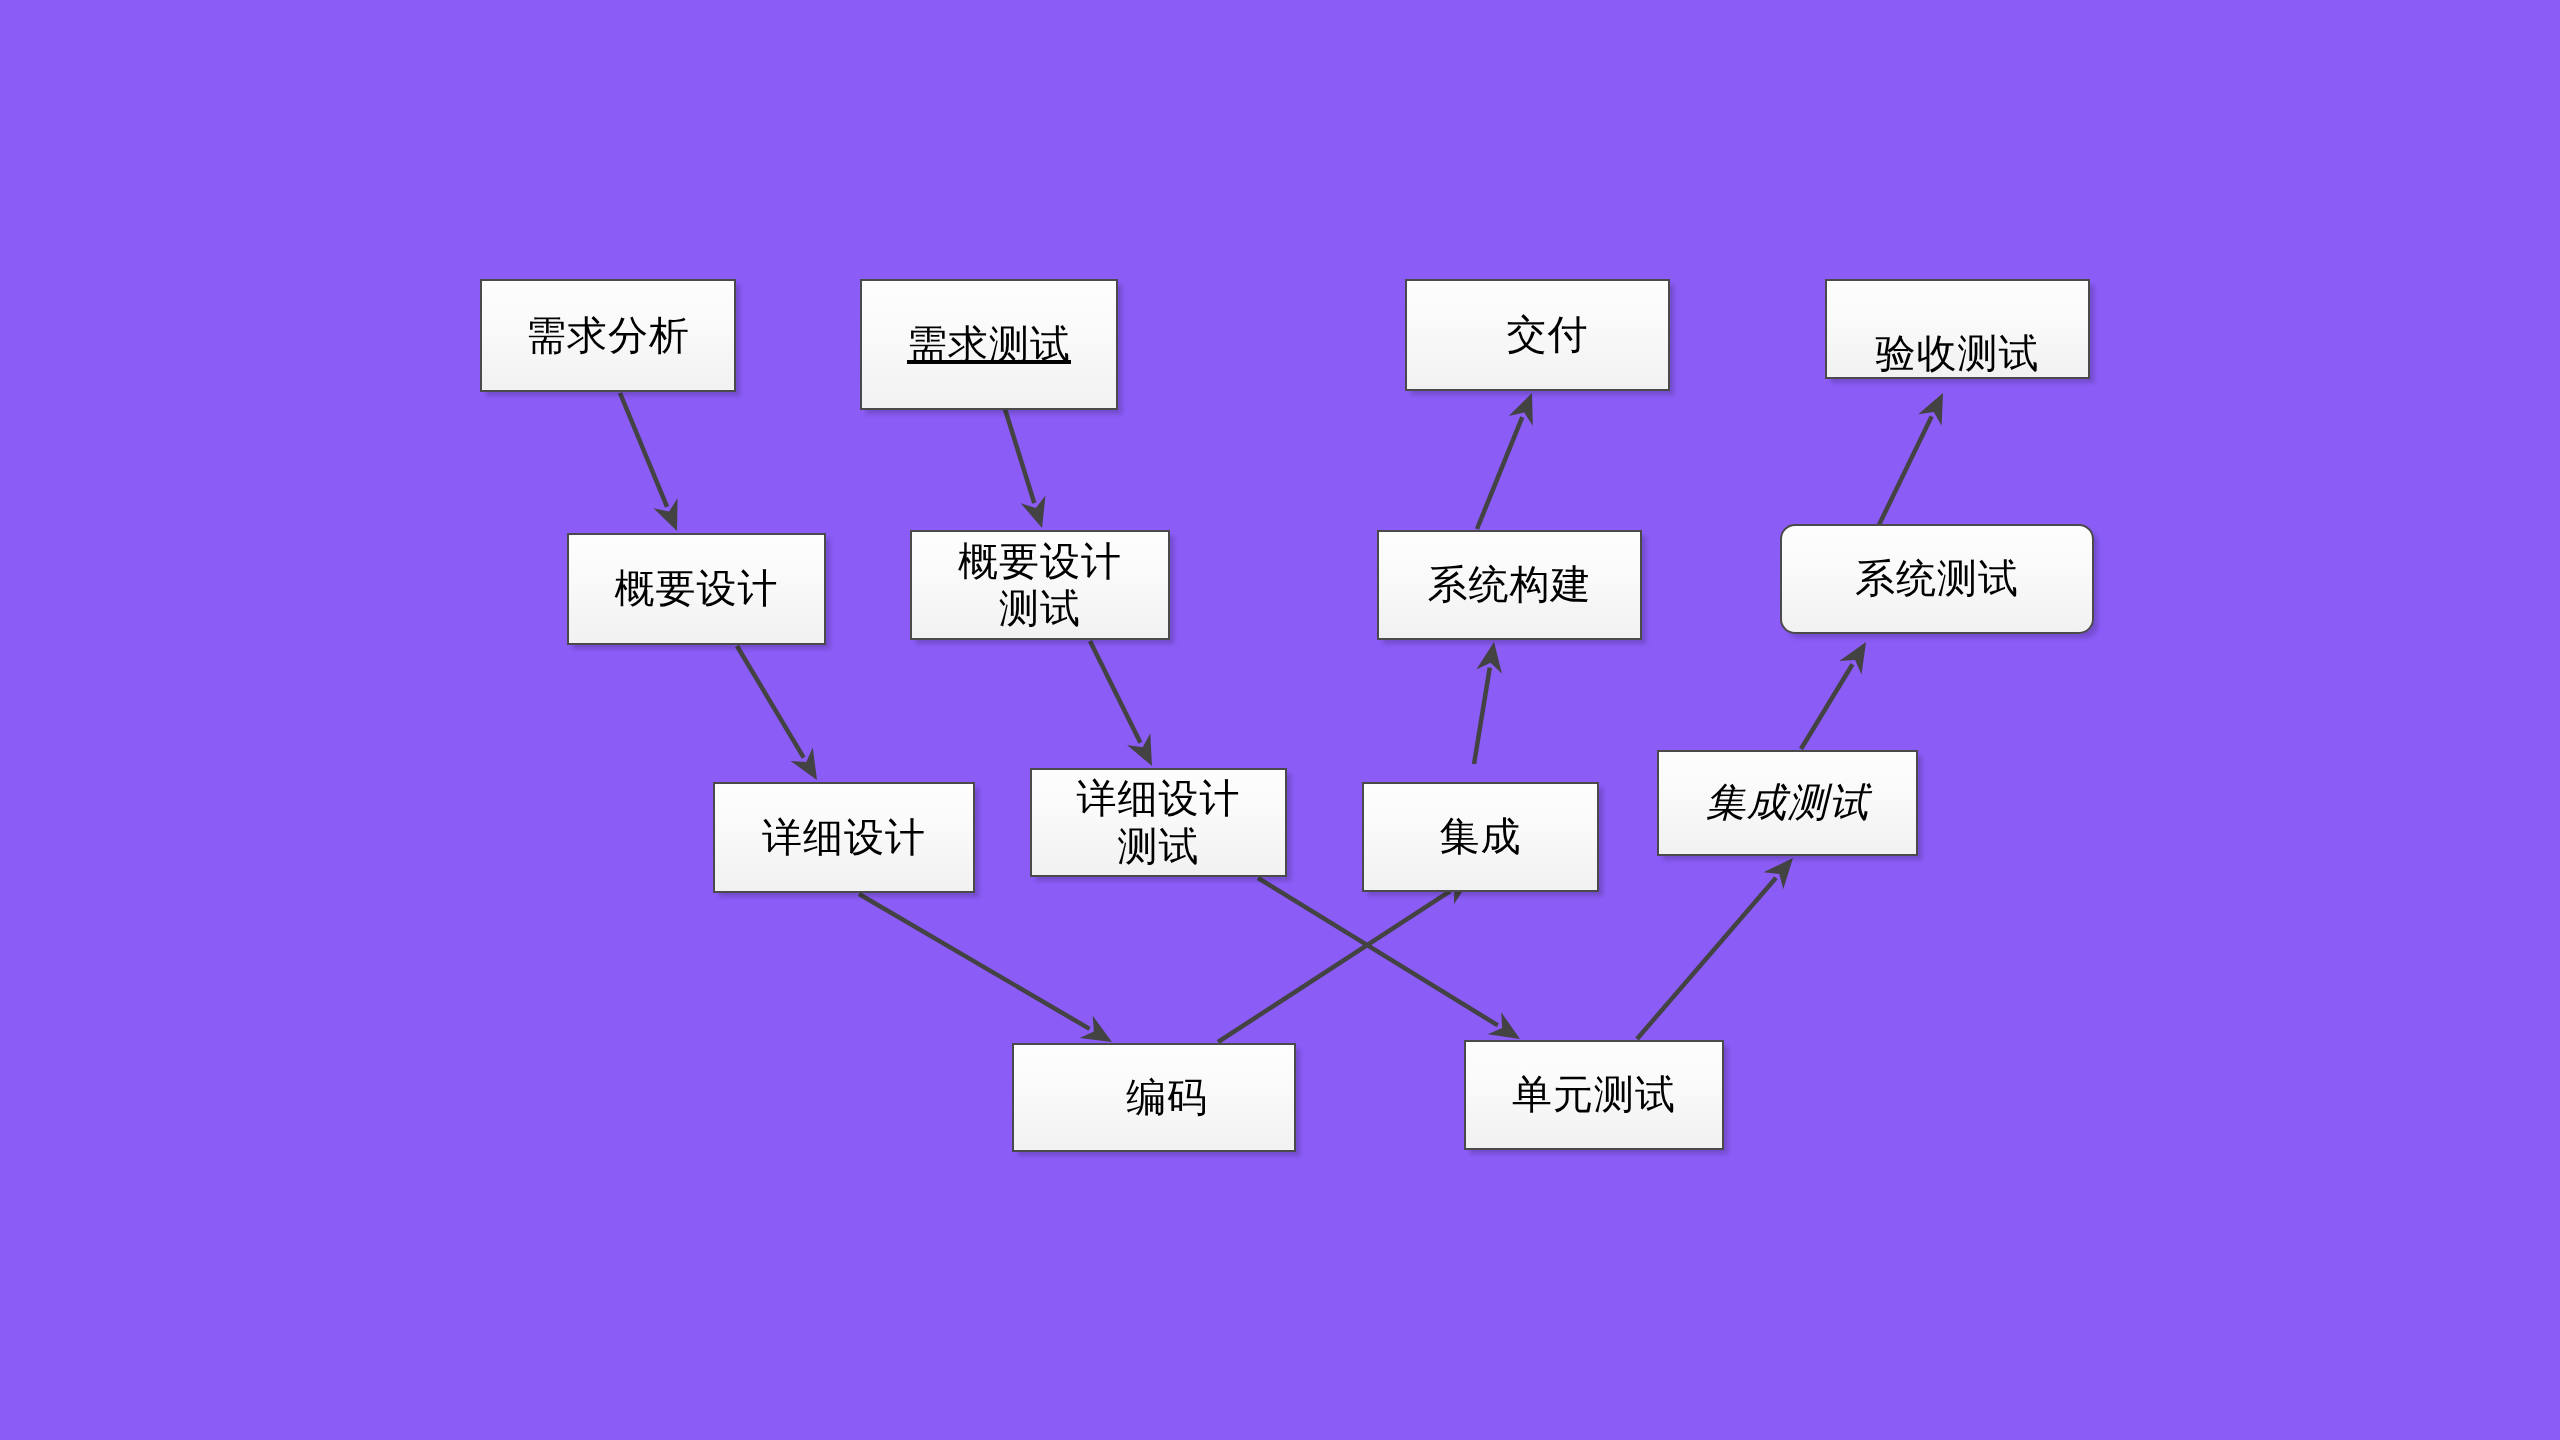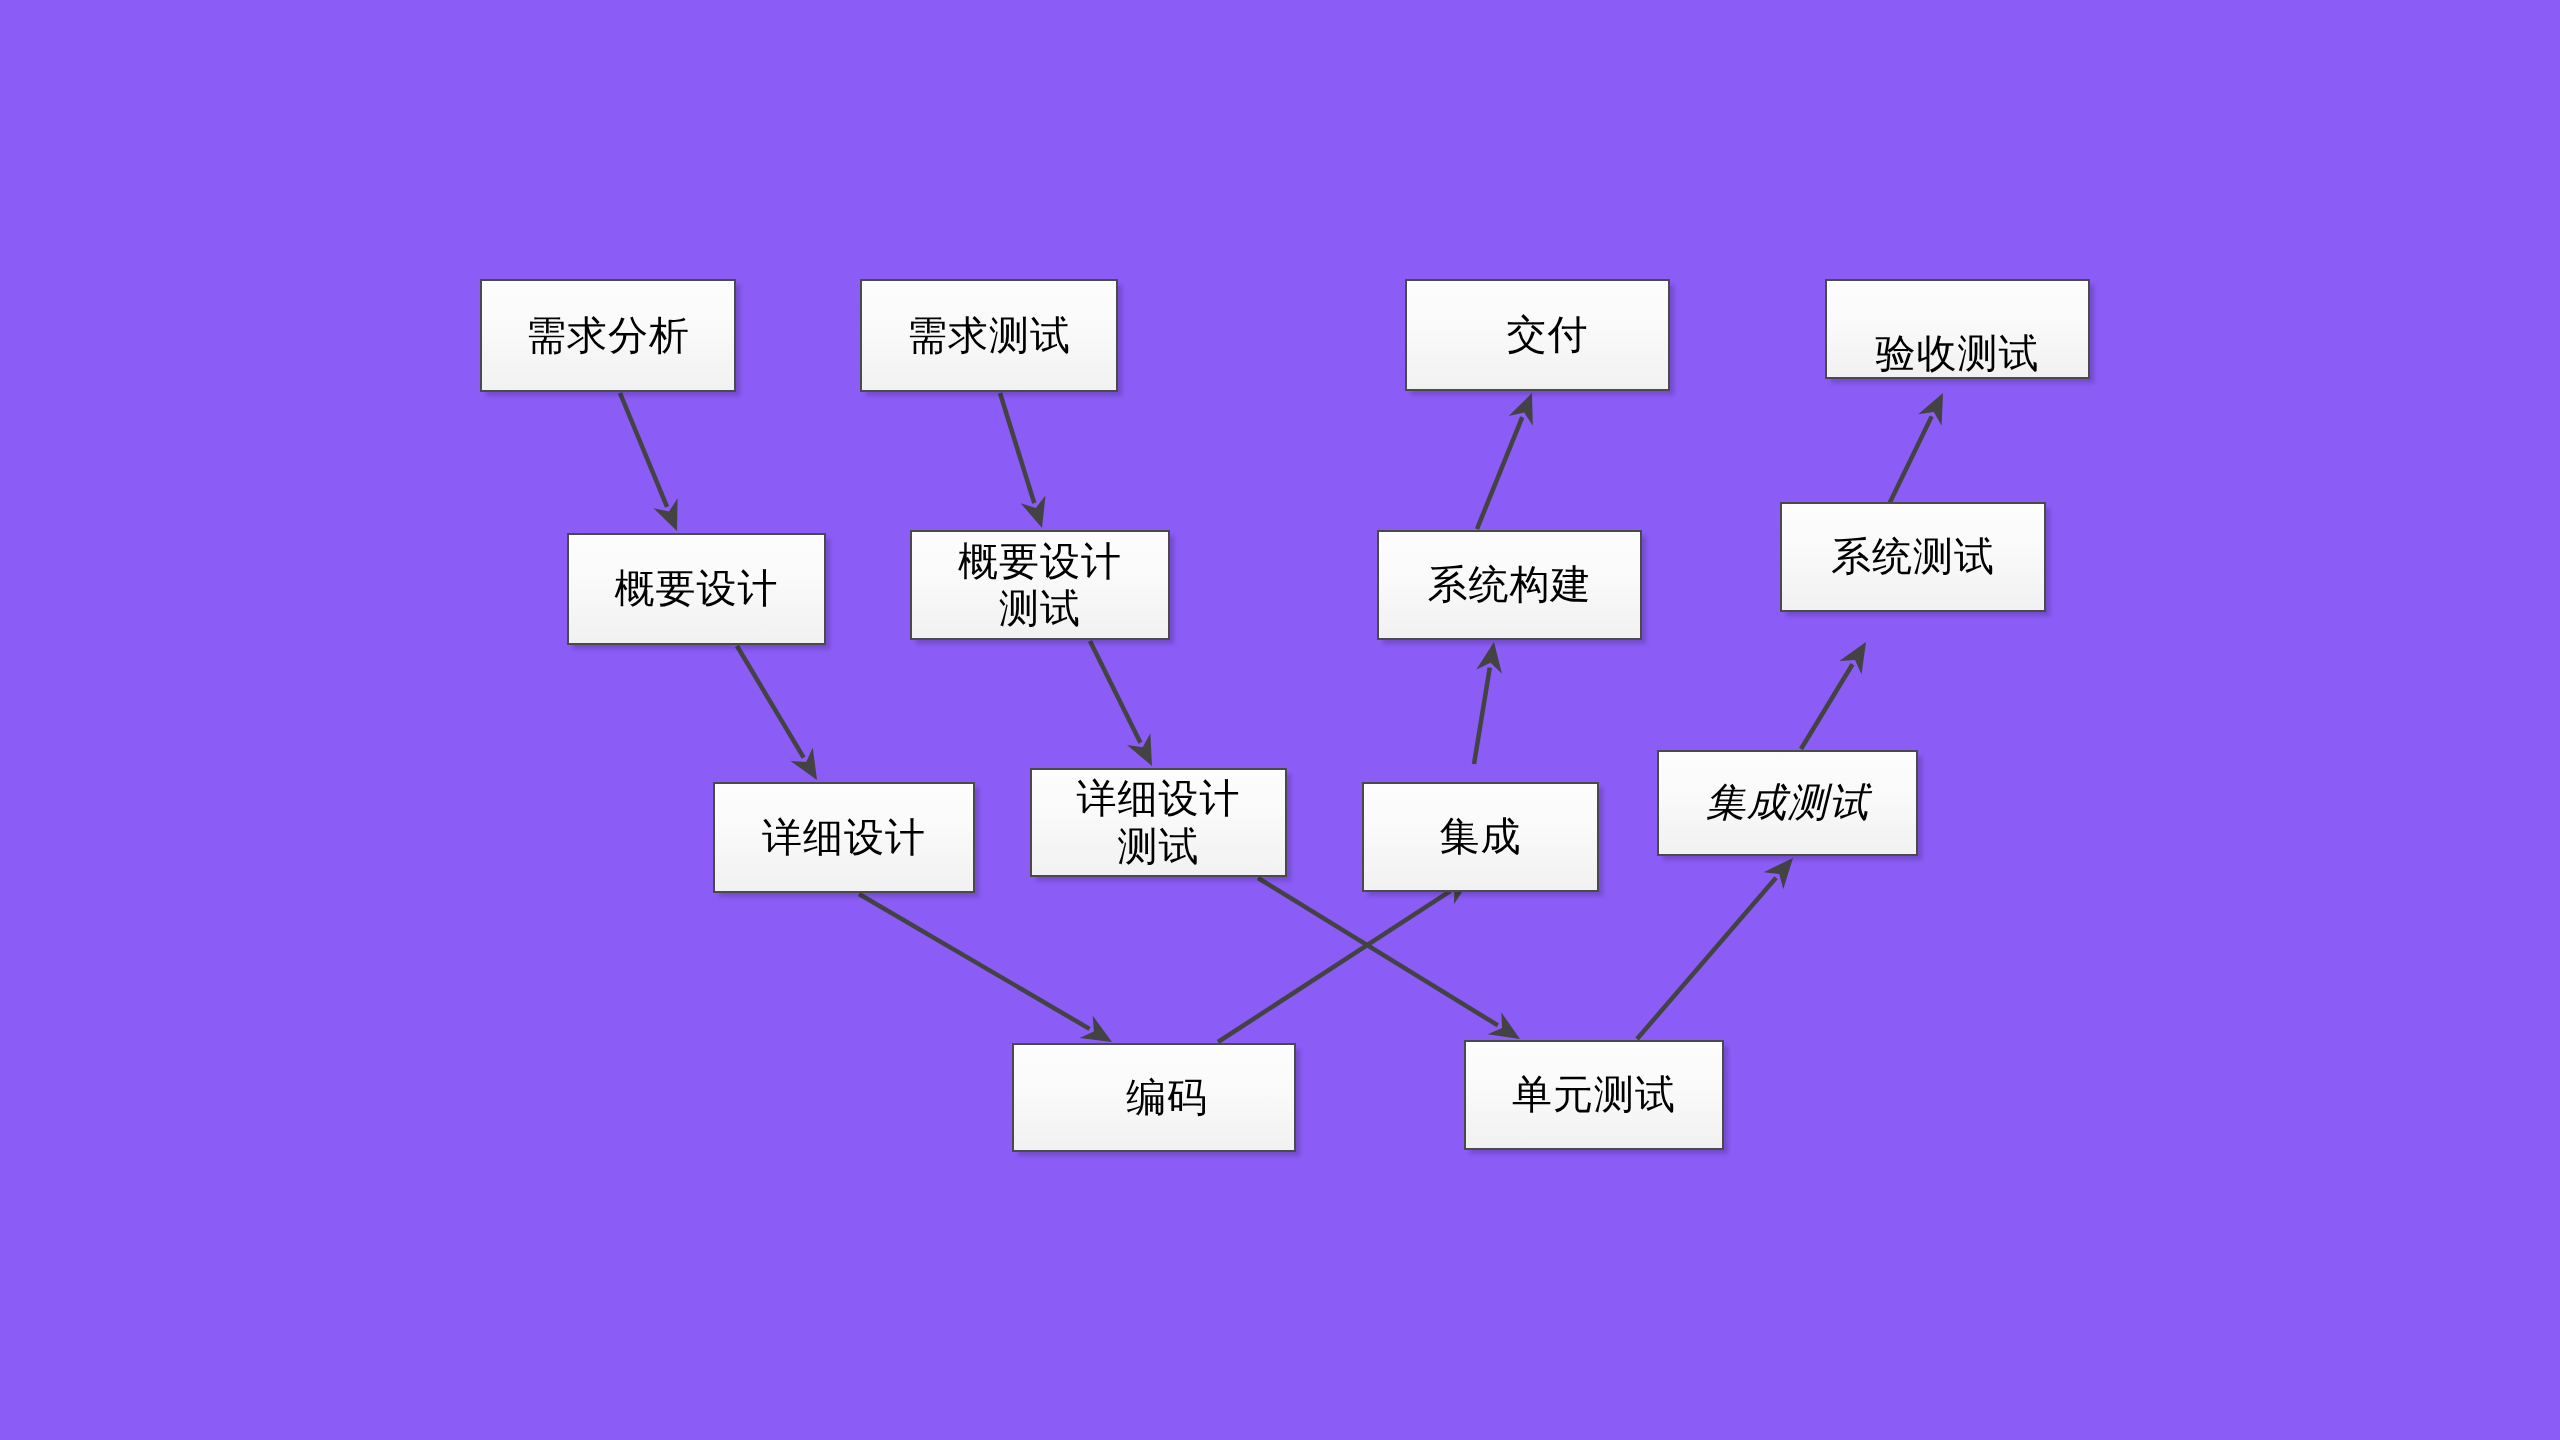--- a/index.html
+++ b/index.html
@@ -102,40 +102,40 @@
       <g>
         <line x1="1877" y1="529" x2="1931.648449754288" y2="416.39107323358803" stroke="#434343" stroke-width="4.5" stroke-linecap="butt"></line>
         <polygon points="1943.00,393.00 1941.60,425.67 1933.83,411.89 1918.21,414.31" fill="#434343"></polygon>
       </g>
     </svg>
 
   <div id="node-layer">
       <div class="node" style="left: 480px; top: 279px; width: 256px; height: 113px;">
         <span class="node-label">需求分析</span>
       </div>
-      <div class="node" style="left: 860px; top: 279px; width: 258px; height: 113px;">
+      <div class="node" style="left: 860px; top: 279px; width: 258px; height: 131px; text-decoration: underline;">
         <span class="node-label">需求测试</span>
       </div>
       <div class="node" style="left: 1405px; top: 279px; width: 265px; height: 112px; padding-left: 20px;">
         <span class="node-label">交付</span>
       </div>
       <div class="node" style="left: 1825px; top: 279px; width: 265px; height: 100px; align-items: flex-end;">
         <span class="node-label">验收测试</span>
       </div>
       <div class="node" style="left: 567px; top: 533px; width: 259px; height: 112px;">
         <span class="node-label">概要设计</span>
       </div>
       <div class="node" style="left: 910px; top: 530px; width: 260px; height: 110px;">
         <span class="node-label">概要设计
 测试</span>
       </div>
       <div class="node" style="left: 1377px; top: 530px; width: 265px; height: 110px;">
         <span class="node-label">系统构建</span>
       </div>
-      <div class="node" style="left: 1780px; top: 502px; width: 266px; height: 110px;">
+      <div class="node" style="left: 1780px; top: 524px; width: 314px; height: 110px; border-radius: 15px;">
         <span class="node-label">系统测试</span>
       </div>
       <div class="node" style="left: 713px; top: 782px; width: 262px; height: 111px;">
         <span class="node-label">详细设计</span>
       </div>
       <div class="node" style="left: 1030px; top: 768px; width: 257px; height: 109px;">
         <span class="node-label">详细设计
 测试</span>
       </div>
       <div class="node" style="left: 1362px; top: 765px; width: 237px; height: 110px; margin-top: 17px;">

